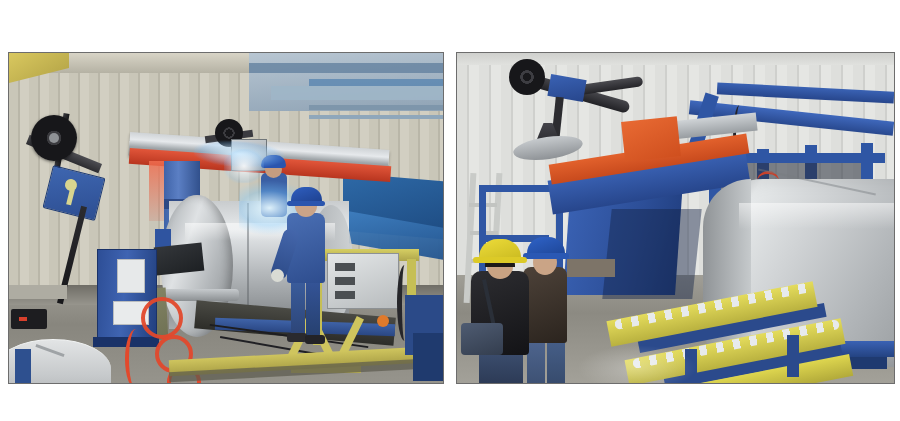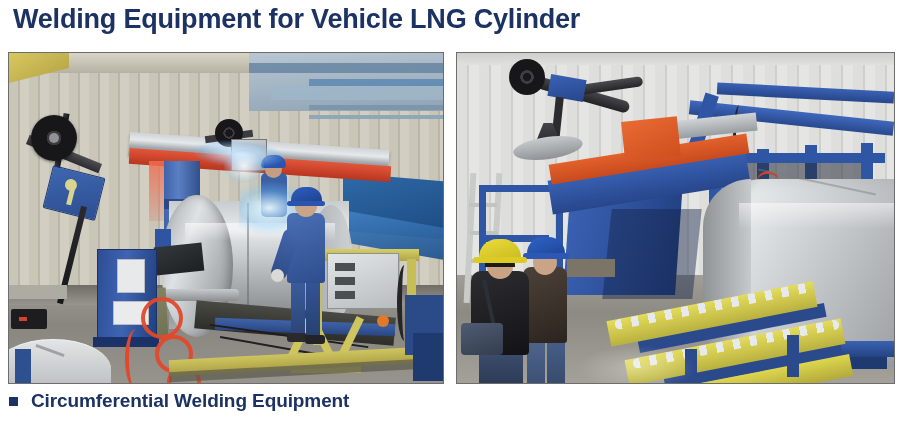--- a/index.html
+++ b/index.html
@@ -312,21 +312,20 @@
   .bullet{width:9px;height:9px;background:#1b3263;display:block;flex:0 0 auto;}
   .caption-text{
     font-size:19px;font-weight:bold;color:#1b3263;white-space:nowrap;letter-spacing:-0.1px;
   }
 </style>
 </head>
 <body>
 
 <div class="slide">
 
-  <div class="title">Welding Equipment for Vehicle LNG Cylinder</div>
 
   <div class="photo" id="photo-left" title="Factory floor: circumferential welding station with a large stainless LNG cylinder on blue rotating rollers, a worker in blue uniform and blue hard hat welding, overhead red and steel welding beam with bright blue arc glow, wire spool on a swing arm, blue control cabinet, red coiled hoses and a yellow scissor lift">
     <div class="layer l-wall"></div>
     <div class="layer l-wall-top"></div>
     <div class="layer l-wall-yellow"></div>
     <div class="layer l-ceiling"></div>
     <div class="layer l-ceiling2"></div>
     <div class="layer l-ceiling3"></div>
     <div class="layer l-duct"></div>
     <div class="layer l-pipe1"></div>
@@ -503,19 +502,15 @@
     <div class="layer rw1-legs"></div>
     <div class="layer rw1-body"></div>
     <div class="layer rw1-strap"></div>
     <div class="layer rw1-bag"></div>
     <div class="layer rw1-head"></div>
     <div class="layer rw1-hair"></div>
     <div class="layer rw1-hat"></div>
     <div class="layer rw1-brim"></div>
   </div>
 
-  <div class="caption" id="caption-left">
-    <span class="bullet"></span>
-    <span class="caption-text">Circumferential Welding Equipment</span>
-  </div>
 
 
 </div>
 
 </body></html>

